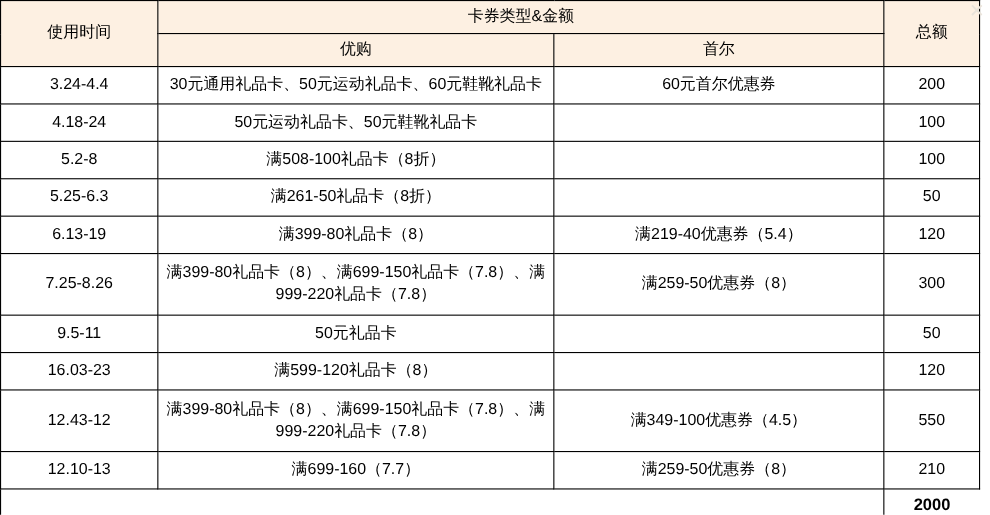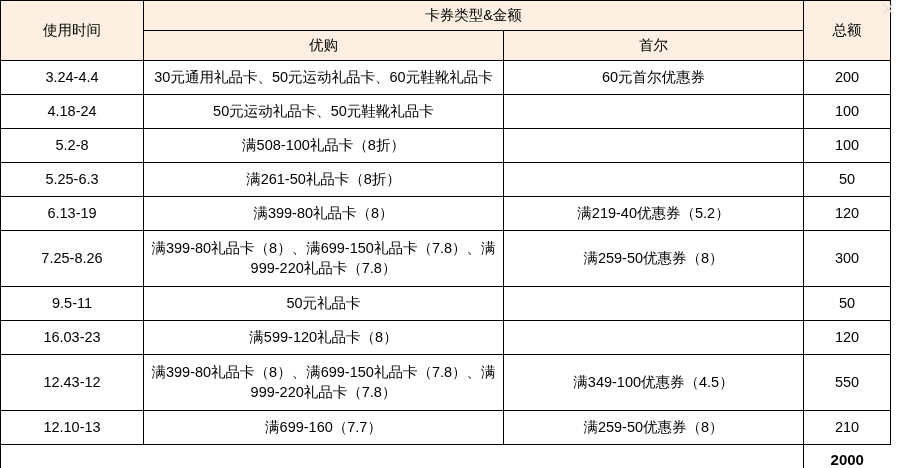--- a/index.html
+++ b/index.html
@@ -131,21 +131,21 @@
       </tr>
       <tr>
         <td class="body-cell time-cell">5.25-6.3</td>
         <td class="body-cell">满261-50礼品卡（8折）</td>
         <td class="body-cell"></td>
         <td class="body-cell">50</td>
       </tr>
       <tr>
         <td class="body-cell time-cell">6.13-19</td>
         <td class="body-cell">满399-80礼品卡（8）</td>
-        <td class="body-cell">满219-40优惠券（5.2）</td>
+        <td class="body-cell">满219-40优惠券（5.4）</td>
         <td class="body-cell">120</td>
       </tr>
       <tr>
         <td class="body-cell tall time-cell">7.25-8.26</td>
         <td class="body-cell tall">满399-80礼品卡（8）、满699-150礼品卡（7.8）、满999-220礼品卡（7.8）</td>
         <td class="body-cell tall">满259-50优惠券（8）</td>
         <td class="body-cell tall">300</td>
       </tr>
       <tr>
         <td class="body-cell time-cell">9.5-11</td>

